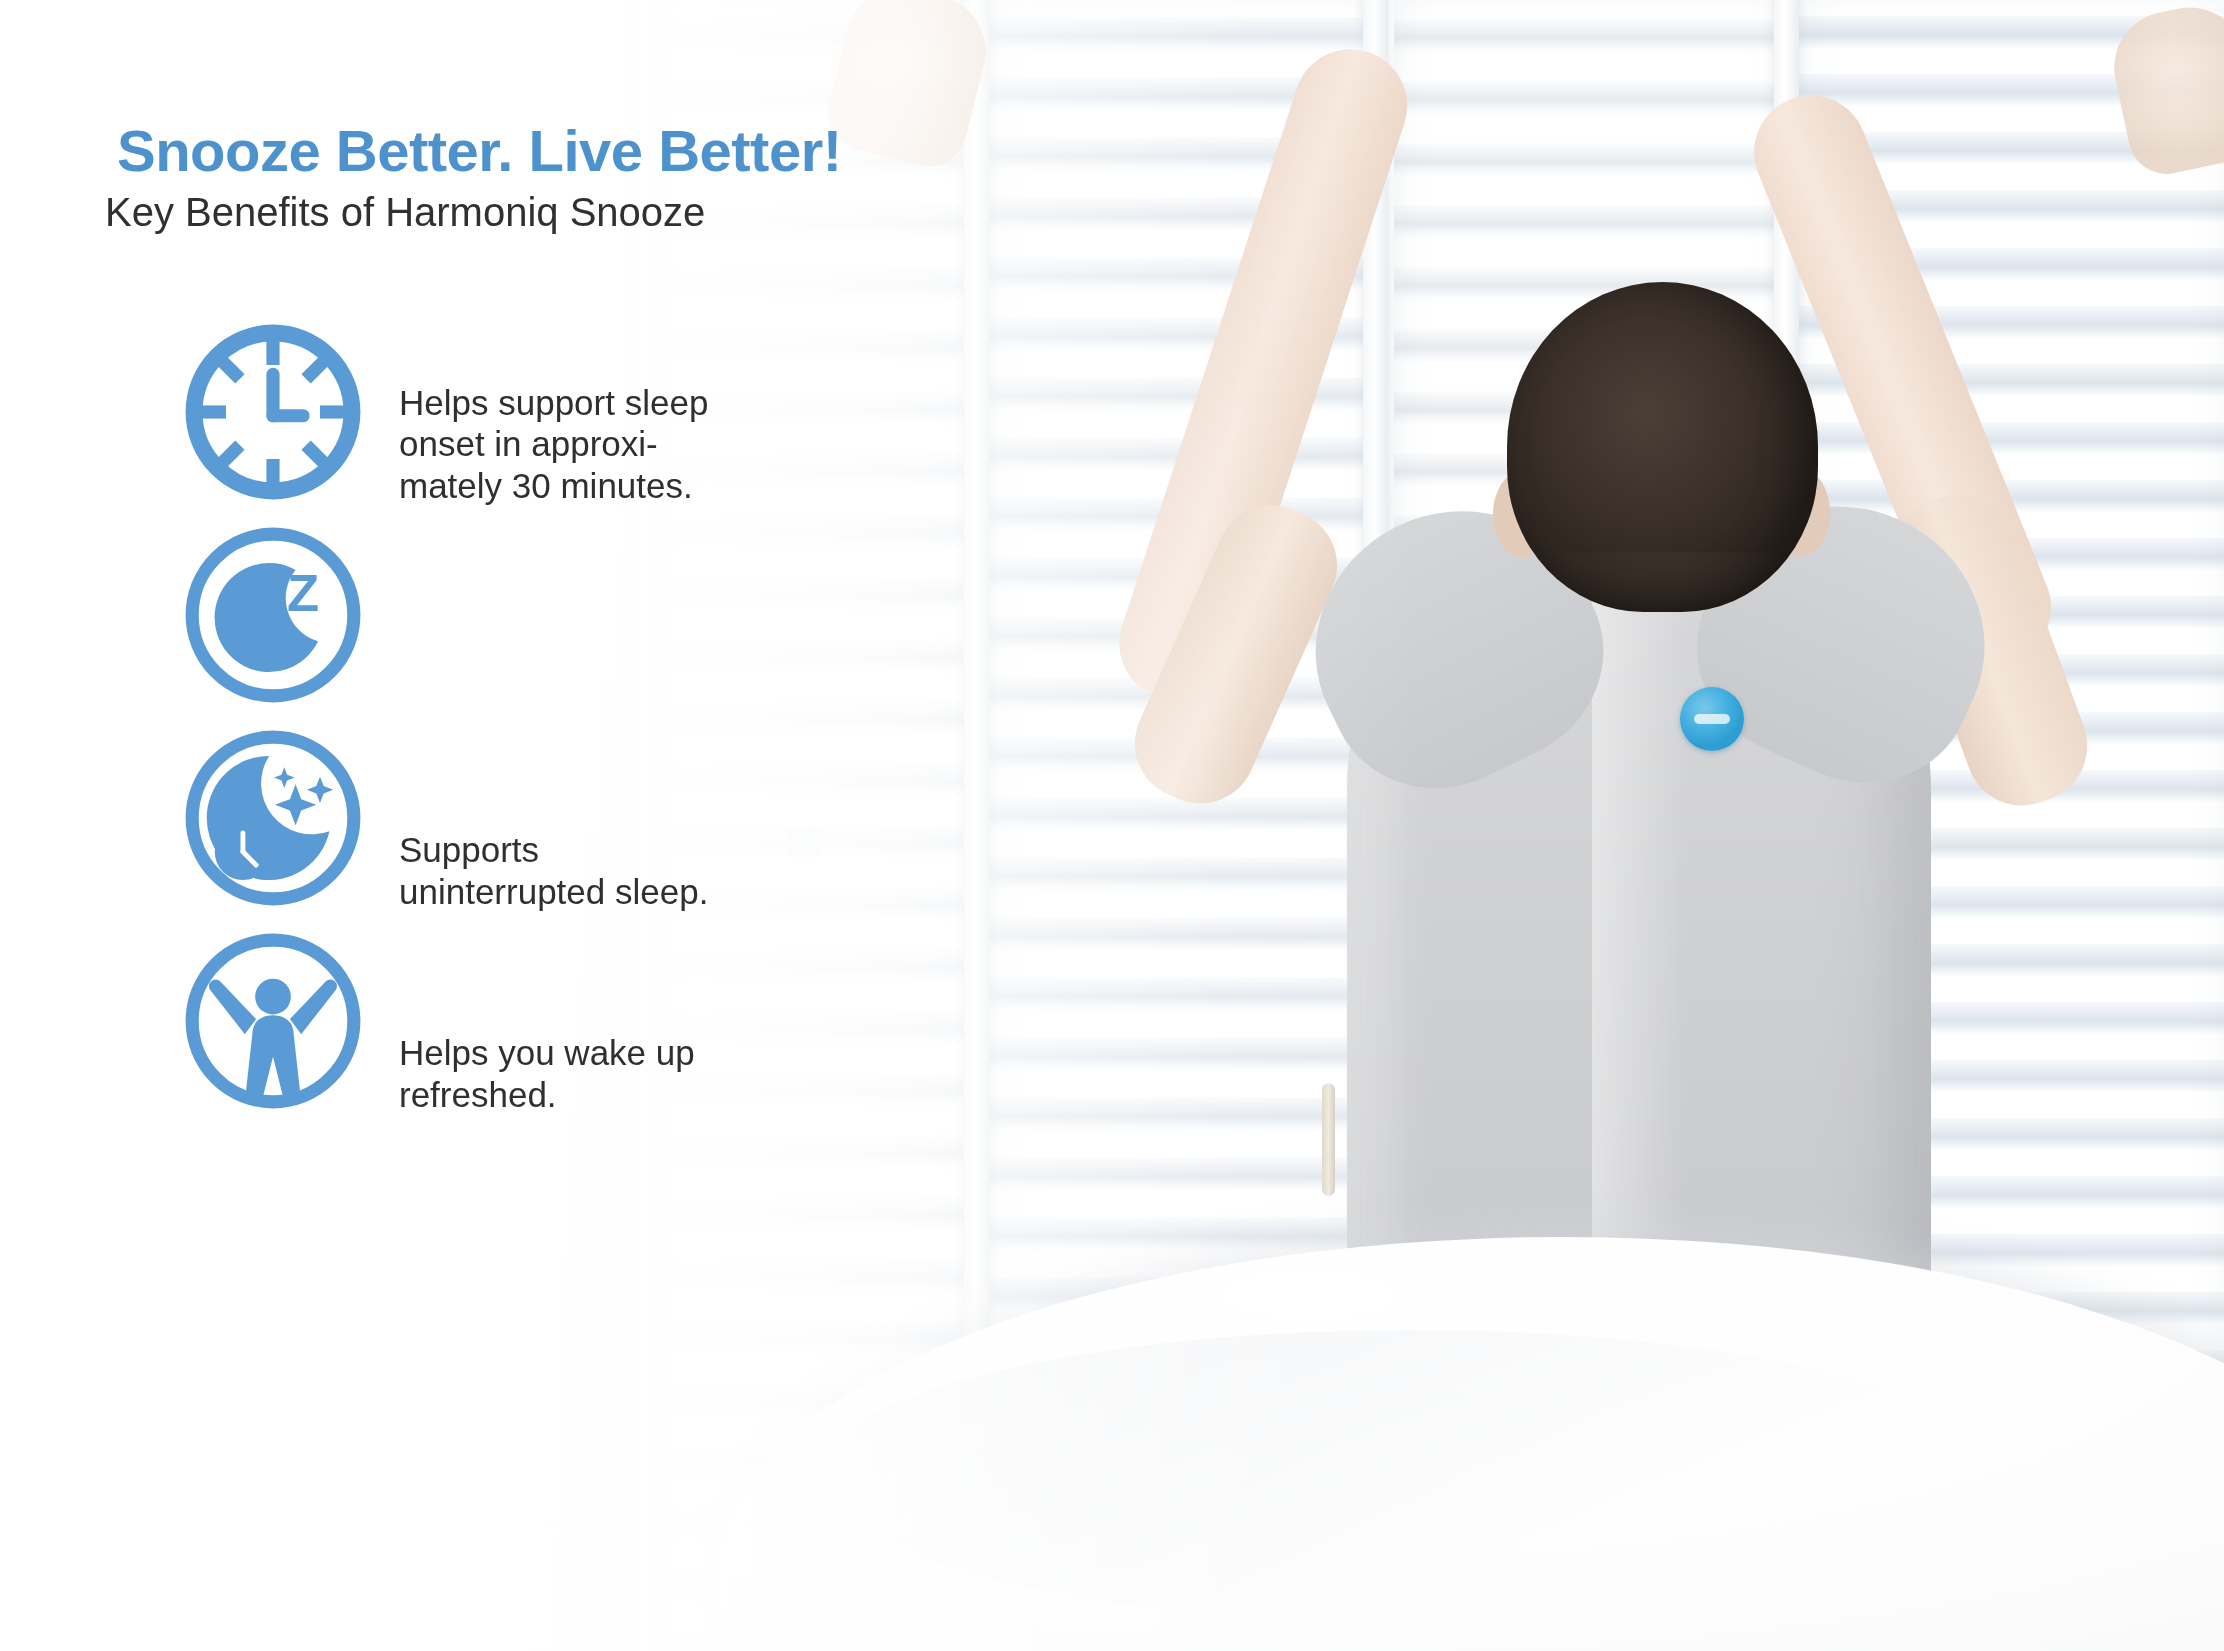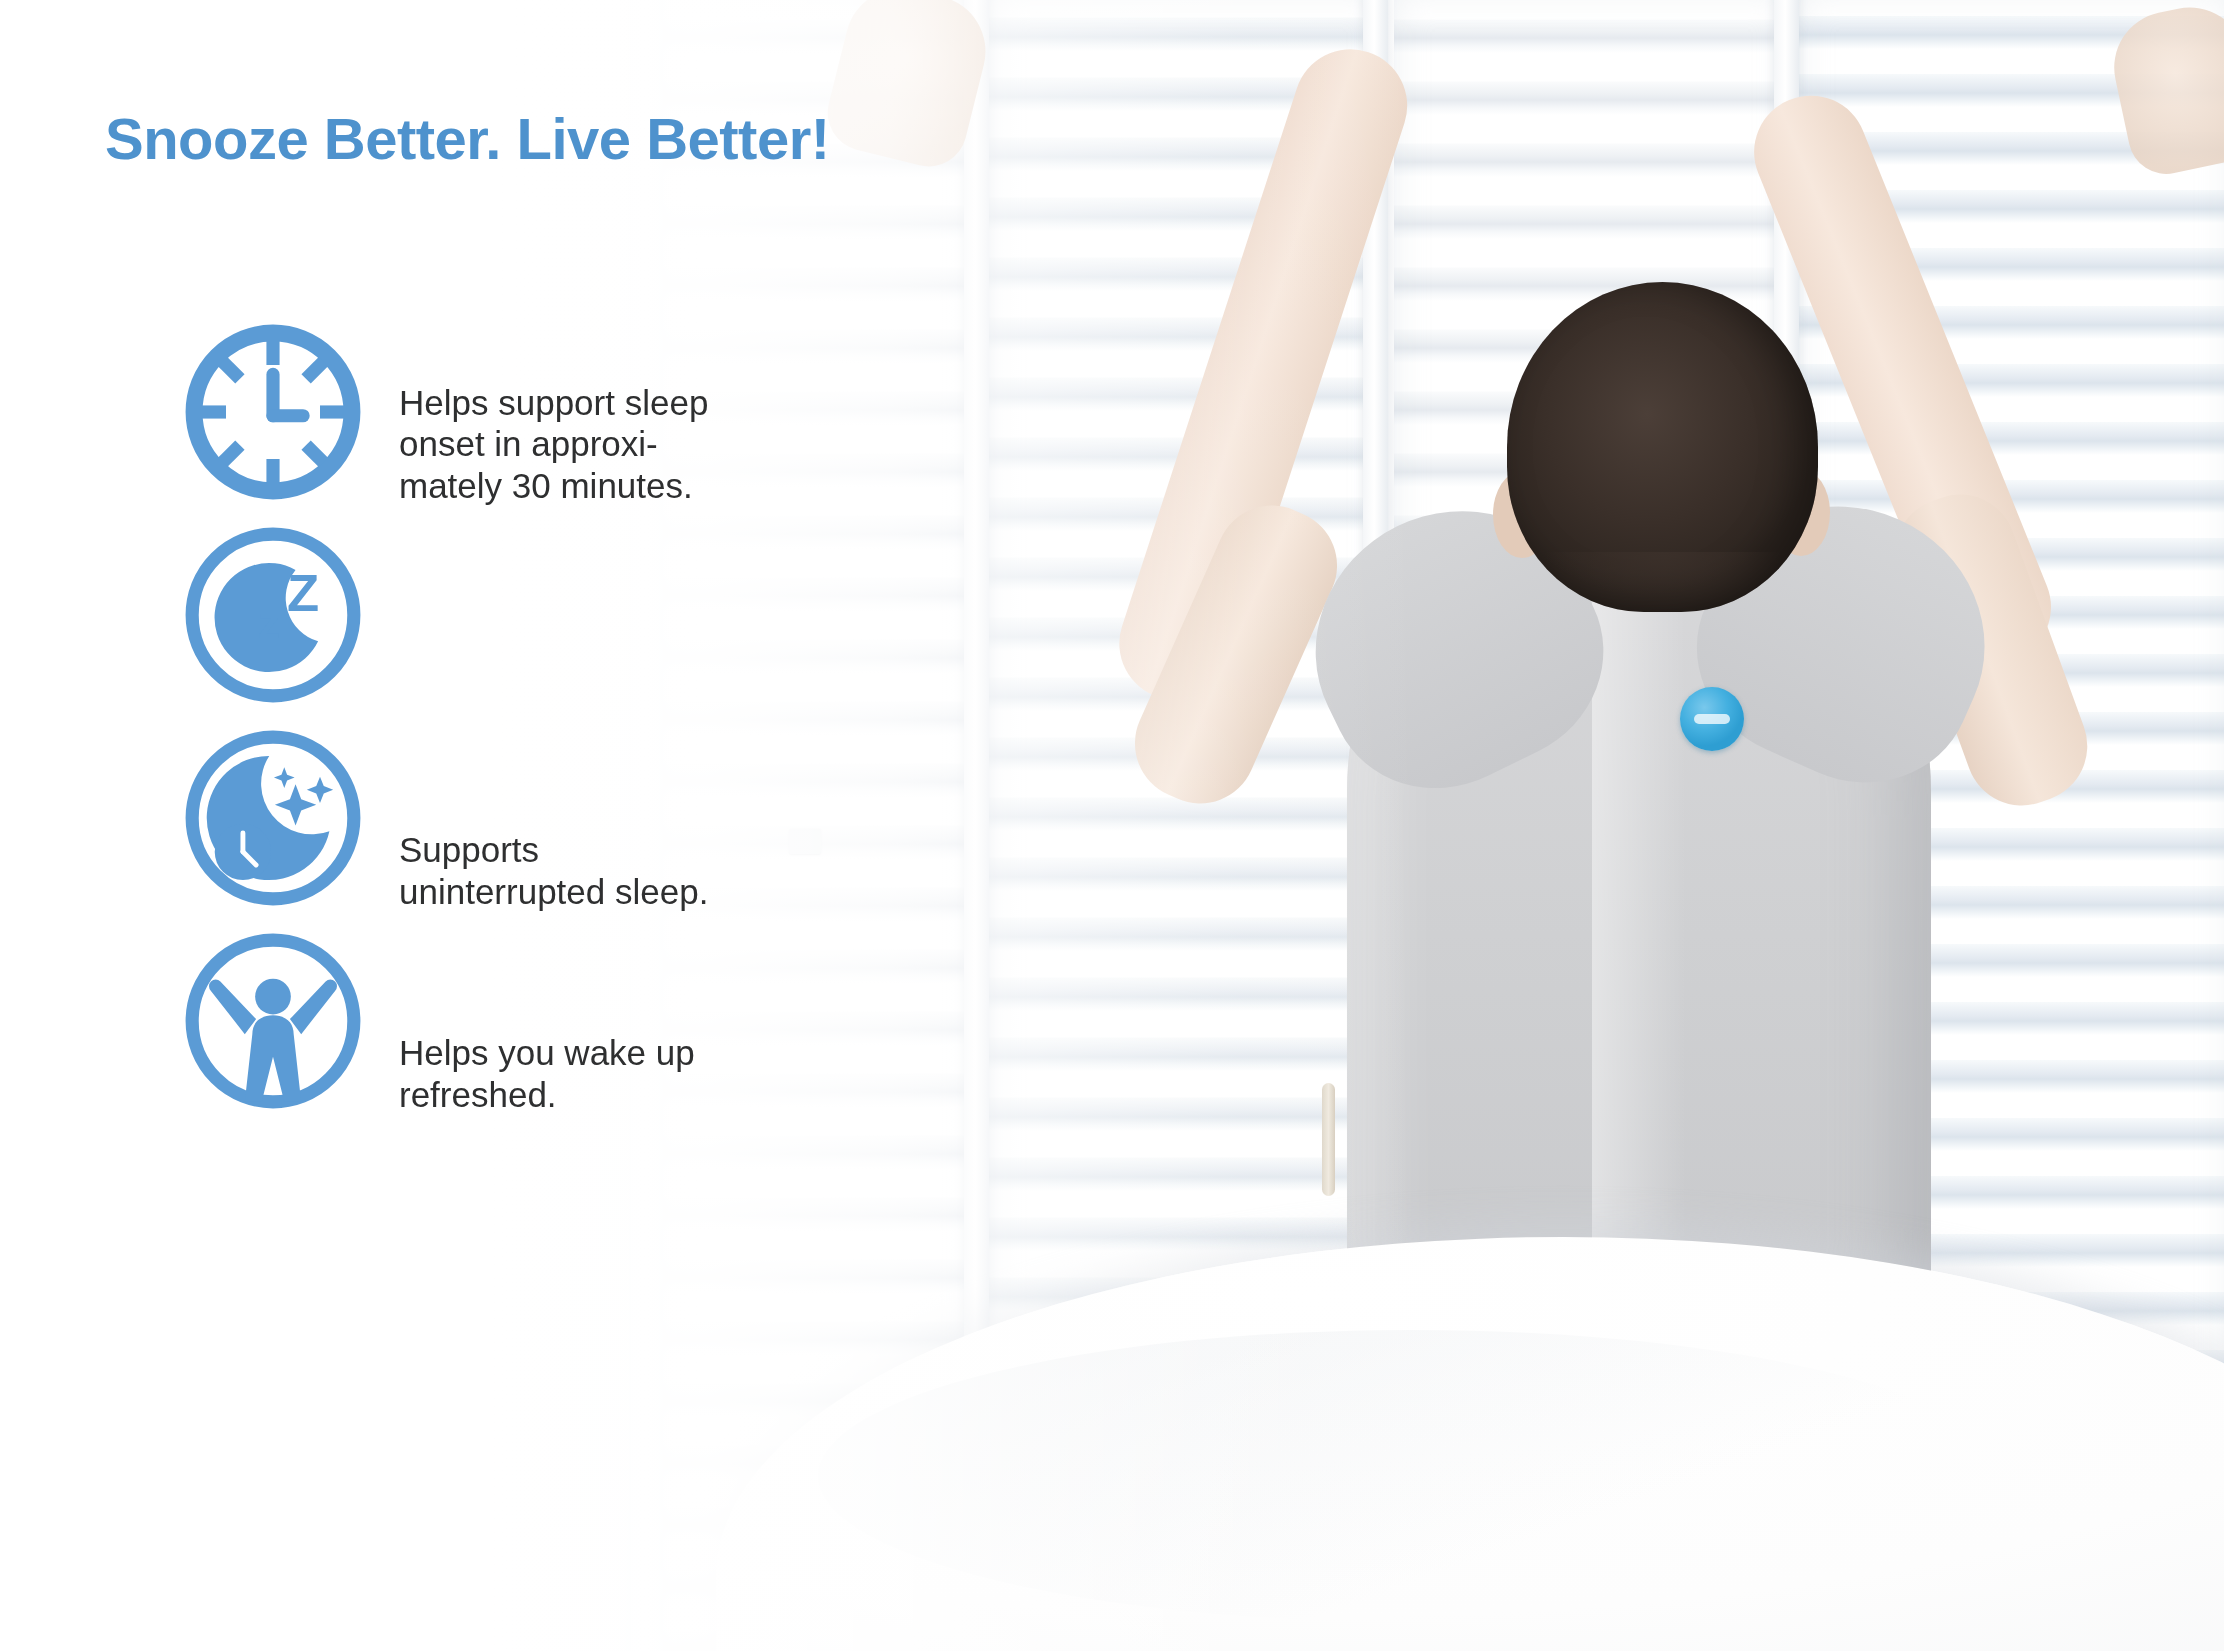--- a/index.html
+++ b/index.html
@@ -288,21 +288,21 @@
     position: absolute;
     left: 0; top: 0;
     width: 942px;
     height: 100%;
   }
 
   .headline {
     position: absolute;
     left: 105px;
     top: 105px;
-    margin: 0;
+    margin: 12px;
     font-size: 58px;
     font-weight: bold;
     color: #4e92cd;
     letter-spacing: -0.5px;
     white-space: nowrap;
   }
   .subhead {
     position: absolute;
     left: 105px;
     top: 190px;
@@ -378,20 +378,21 @@
 
     <div class="duvet"></div>
   </div>
 
   <div class="wash"></div>
 
   <div class="content">
 
     <h1 class="headline">Snooze Better. Live Better!</h1>
 
+    <h2 class="subhead">Key Benefits of Harmoniq Snooze</h2>
 
     <div class="benefits">
 
       <div class="benefit">
         <svg class="ico" viewBox="0 0 100 100">
           <circle cx="50" cy="50" r="42" fill="none" stroke="#5b9bd5" stroke-width="9"></circle>
           <g stroke="#5b9bd5" stroke-width="7" stroke-linecap="butt">
             <line x1="50" y1="12" x2="50" y2="25"></line>
             <line x1="50" y1="75" x2="50" y2="88"></line>
             <line x1="12" y1="50" x2="25" y2="50"></line>

